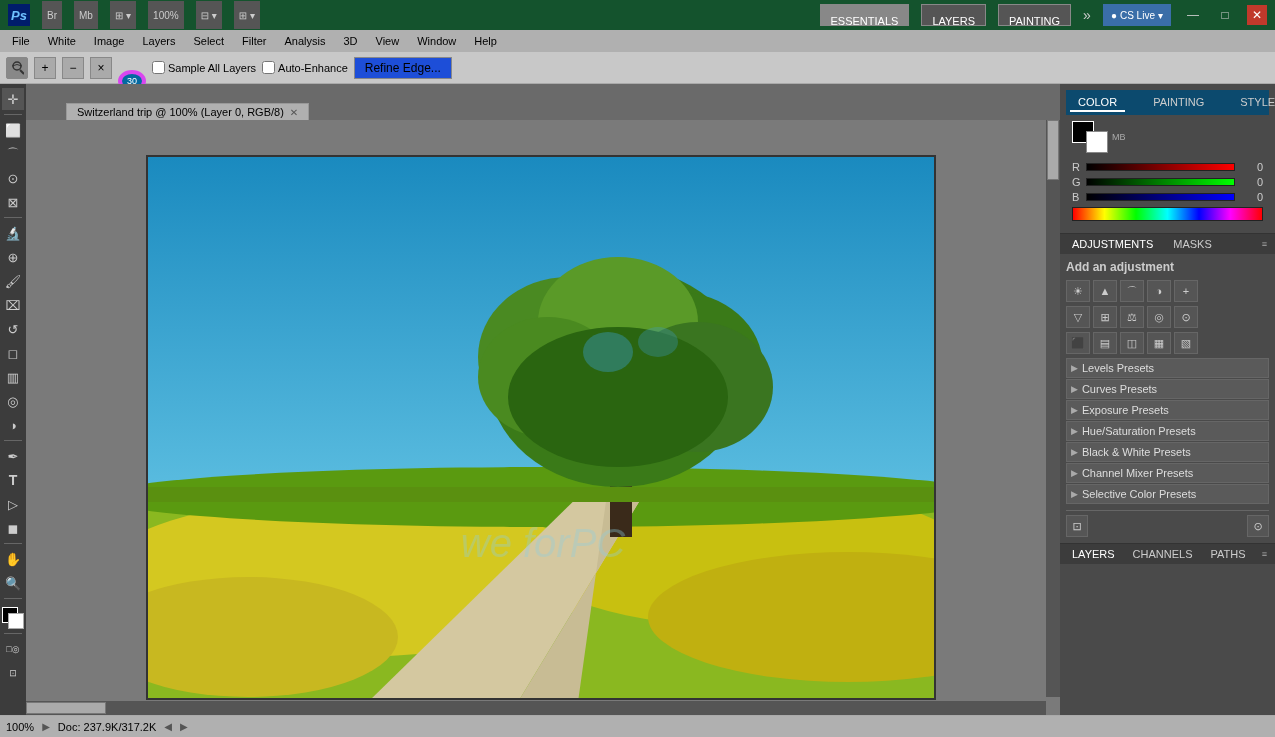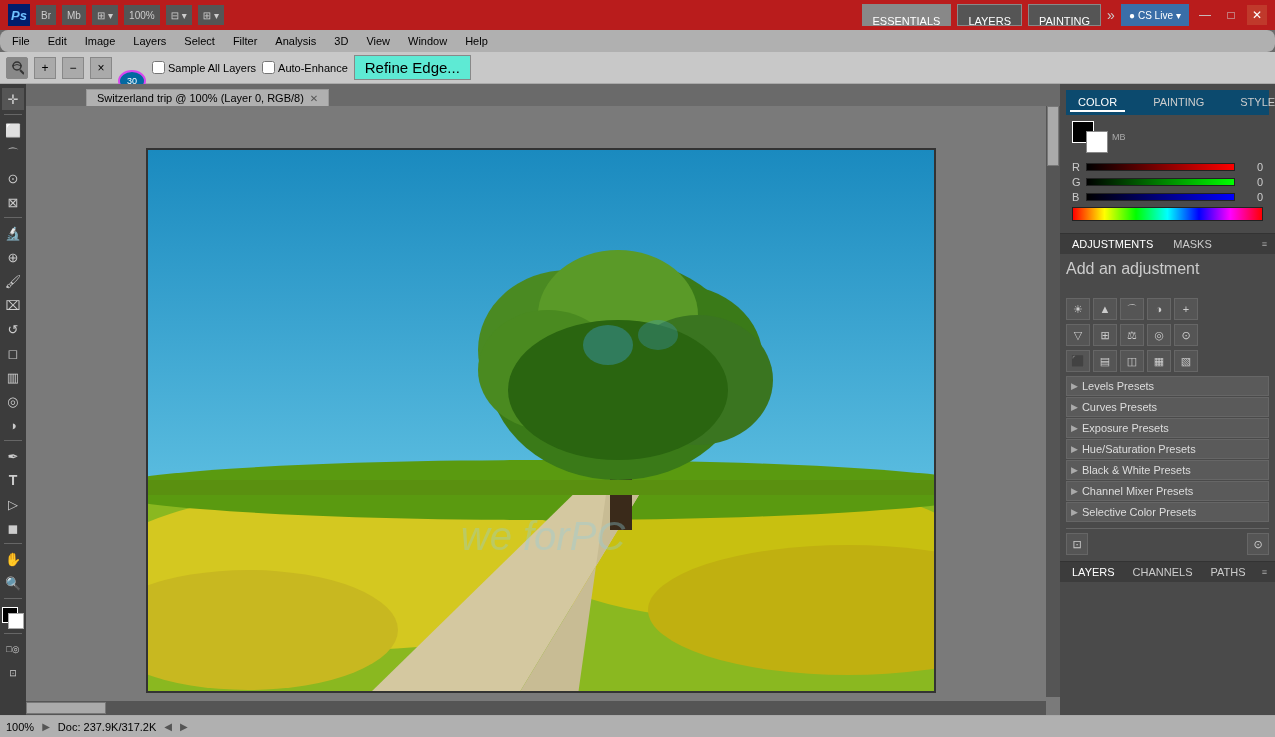--- a/index.html
+++ b/index.html
@@ -1,37 +1,37 @@
 <!DOCTYPE html>
 <html><head>
   <meta charset="utf-8">
   <style>
     * { box-sizing: border-box; margin: 0; padding: 0; }
     body { width: 1275px; height: 737px; background: #6b6b6b; font-family: Arial, sans-serif; font-size: 11px; color: #000; overflow: hidden; }
 
     
     #top-bar {
       height: 30px;
-      background: #b91c1c;
+      background: #14532d;
       display: flex;
       align-items: center;
       padding: 0 8px;
-      gap: 6px;
+      gap: 12px;
     }
     .ps-logo {
       width: 22px; height: 22px;
       background: #001d6b;
       color: #6ec0ff;
       font-size: 13px; font-weight: bold;
       display: flex; align-items: center; justify-content: center;
       font-style: italic;
     }
     .top-icon-btn {
       background: #555; border: none; color: #ccc; font-size: 10px;
-      padding: 2px 5px; cursor: pointer; height: 20px;
+      padding: 2px 5px; cursor: pointer; height: 28px;
       display: flex; align-items: center; gap: 2px;
     }
     .top-spacer { flex: 1; }
     .workspace-btn {
       background: #555; border: 1px solid #888; color: #fff;
       padding: 10px 10px; font-size: 11px; cursor: pointer; height: 22px;
     }
     .workspace-btn.active { background: #888; }
     .more-btn { color: #ccc; background: none; border: none; cursor: pointer; font-size: 14px; }
     .cs-live-btn {
@@ -47,21 +47,20 @@
     .win-btn.close { background: #c0392b; color: #fff; }
 
     
     #menu-bar {
       height: 22px;
       background: #b0b0b0;
       display: flex;
       align-items: center;
       padding: 0 4px;
       gap: 2px;
-      border-radius: 8px;
     }
     .menu-item {
       padding: 2px 8px; font-size: 11px; cursor: pointer;
       color: #000;
     }
 
     
     #options-bar {
       height: 32px;
       background: #c8c8c8;
@@ -72,27 +71,27 @@
       border-bottom: 1px solid #aaa;
     }
     .tool-icon-btn {
       width: 22px; height: 22px; background: #aaa; border: 1px solid #888;
       display: flex; align-items: center; justify-content: center;
       cursor: pointer; font-size: 12px;
     }
     .tool-icon-btn.active { background: #888; }
     .circle-btn {
       width: 28px; height: 22px; border-radius: 50%; background: #0369a1;
-      border: 2px solid #d946ef; color: #fff; font-size: 9px;
+      border: 4px solid #d946ef; color: #fff; font-size: 9px;
       display: flex; align-items: center; justify-content: center; cursor: pointer; margin-top: 26px;
     }
     .options-checkbox { display: flex; align-items: center; gap: 3px; cursor: pointer; }
     .refine-btn {
-      background: #5eead4; border: 1px solid #888;
-      padding: 3px 10px; font-size: 15px; cursor: pointer;
+      background: #1d4ed8; border: 1px solid #888;
+      padding: 3px 10px; font-size: 12px; cursor: pointer;
     }
 
     
     #main {
       display: flex;
       height: calc(737px - 30px - 22px - 32px - 22px);
     }
 
     
     #left-toolbar {
@@ -119,25 +118,25 @@
 
     
     #canvas-area {
       flex: 1;
       background: #7a7a7a;
       display: flex;
       flex-direction: column;
       overflow: hidden;
     }
     #tab-bar {
-      height: 22px;
+      height: 36px;
       background: #6a6a6a;
       display: flex;
       align-items: flex-end;
-      padding-left: 60px;
+      padding-left: 40px;
     }
     .canvas-tab {
       background: #b0b0b0; border: 1px solid #999; border-bottom: none;
       padding: 2px 10px; font-size: 11px; cursor: pointer;
       display: flex; align-items: center; gap: 6px;
       color: #000;
     }
     .canvas-tab .close-x { font-size: 10px; color: #555; cursor: pointer; }
     #canvas-scroll {
       flex: 1;
@@ -230,21 +229,21 @@
       border-top: 1px solid #333;
       flex-shrink: 0;
     }
     .adj-header {
       background: #3c3c3c; height: 20px; display: flex; align-items: center;
       padding: 0 4px; gap: 4px;
     }
     .adj-tab { padding: 2px 8px; font-size: 11px; color: #ccc; cursor: pointer; }
     .adj-tab.active { color: #fff; }
     .adj-body { padding: 6px; }
-    .adj-title { font-size: 16px; color: #ccc; margin-bottom: 20px; }
+    .adj-title { font-size: 12px; color: #ccc; margin-bottom: 6px; font-weight: bold; }
     .adj-icons-row { display: flex; gap: 3px; margin-bottom: 4px; }
     .adj-icon-btn {
       width: 24px; height: 22px; background: #555; border: 1px solid #666;
       color: #ccc; font-size: 11px; cursor: pointer;
       display: flex; align-items: center; justify-content: center;
     }
     .adj-list { margin-top: 4px; }
     .adj-list-item {
       display: flex; align-items: center; gap: 4px;
       padding: 3px 4px; background: #5a5a5a; border: 1px solid #666;
@@ -304,21 +303,21 @@
     <span>CS Live</span>
     <span>▾</span>
   </button>
   <button class="win-btn">—</button>
   <button class="win-btn">□</button>
   <button class="win-btn close">✕</button>
 </div>
 
 <div id="menu-bar">
   <span class="menu-item">File</span>
-  <span class="menu-item">Edit</span>
+  <span class="menu-item">White</span>
   <span class="menu-item">Image</span>
   <span class="menu-item">Layers</span>
   <span class="menu-item">Select</span>
   <span class="menu-item">Filter</span>
   <span class="menu-item">Analysis</span>
   <span class="menu-item">3D</span>
   <span class="menu-item">View</span>
   <span class="menu-item">Window</span>
   <span class="menu-item">Help</span>
 </div>

